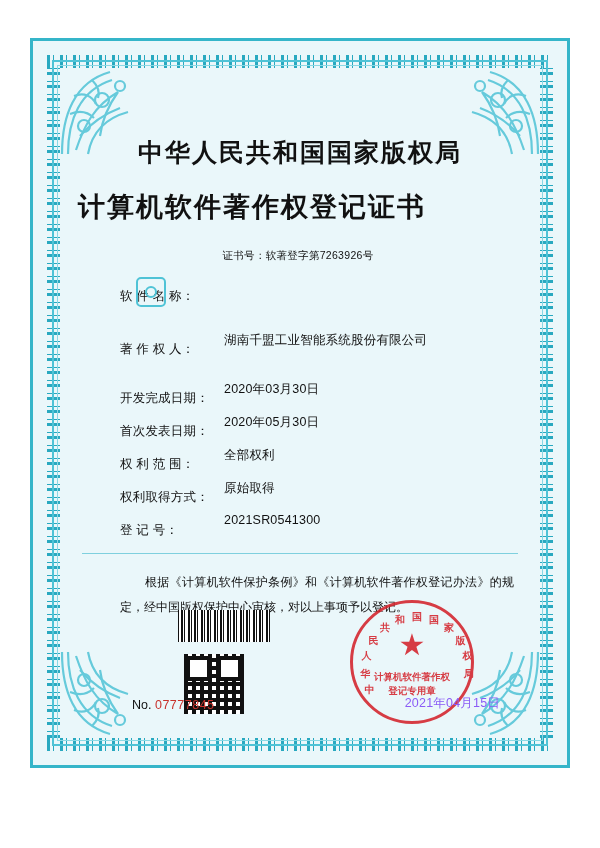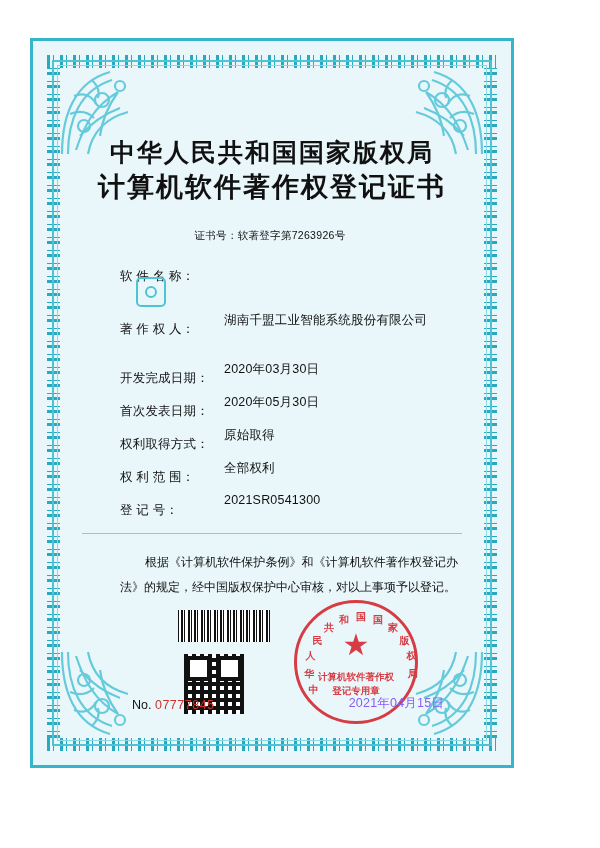--- a/index.html
+++ b/index.html
@@ -12,21 +12,21 @@
     height: 848px;
     font-family: "Liberation Sans", sans-serif;
     position: relative;
     overflow: hidden;
   }
 
   .certificate {
     position: absolute;
     left: 30px;
     top: 38px;
-    width: 484px;
+    width: 540px;
     height: 730px;
     background: #eaf7fa;
     box-sizing: border-box;
   }
 
   
   .border-outer {
     position: absolute;
     inset: 0;
     border: 3px solid #35b5c9;
@@ -95,26 +95,26 @@
   .title-main {
     text-align: center;
     font-family: "Liberation Serif", serif;
     font-size: 25px;
     font-weight: bold;
     color: #111;
     letter-spacing: 2px;
     margin-top: 42px;
   }
   .title-sub {
-    text-align: center;
     font-family: "Liberation Serif", serif;
     font-size: 27px;
     font-weight: bold;
     color: #111;
     letter-spacing: 2px;
+    margin-top: 20px;
   }
   .cert-no {
     text-align: center;
     font-size: 10.5px;
     color: #111;
     margin-top: 24px;
     padding-right: 4px;
     letter-spacing: 0.3px;
   }
 
@@ -396,27 +396,27 @@
         <div class="field-label">开发完成日期：</div>
         <div class="field-value">2020年03月30日</div>
       </div>
 
       <div class="field-row">
         <div class="field-label">首次发表日期：</div>
         <div class="field-value">2020年05月30日</div>
       </div>
 
       <div class="field-row">
+        <div class="field-label">权 利 范 围：</div>
+        <div class="field-value">全部权利</div>
+      </div>
+
+      <div class="field-row">
         <div class="field-label">权利取得方式：</div>
         <div class="field-value">原始取得</div>
-      </div>
-
-      <div class="field-row">
-        <div class="field-label">权 利 范 围：</div>
-        <div class="field-value">全部权利</div>
       </div>
 
       <div class="field-row">
         <div class="field-label">登 记 号：</div>
         <div class="field-value">2021SR0541300</div>
       </div>
 
     </div>
 
     <div class="divider"></div>

